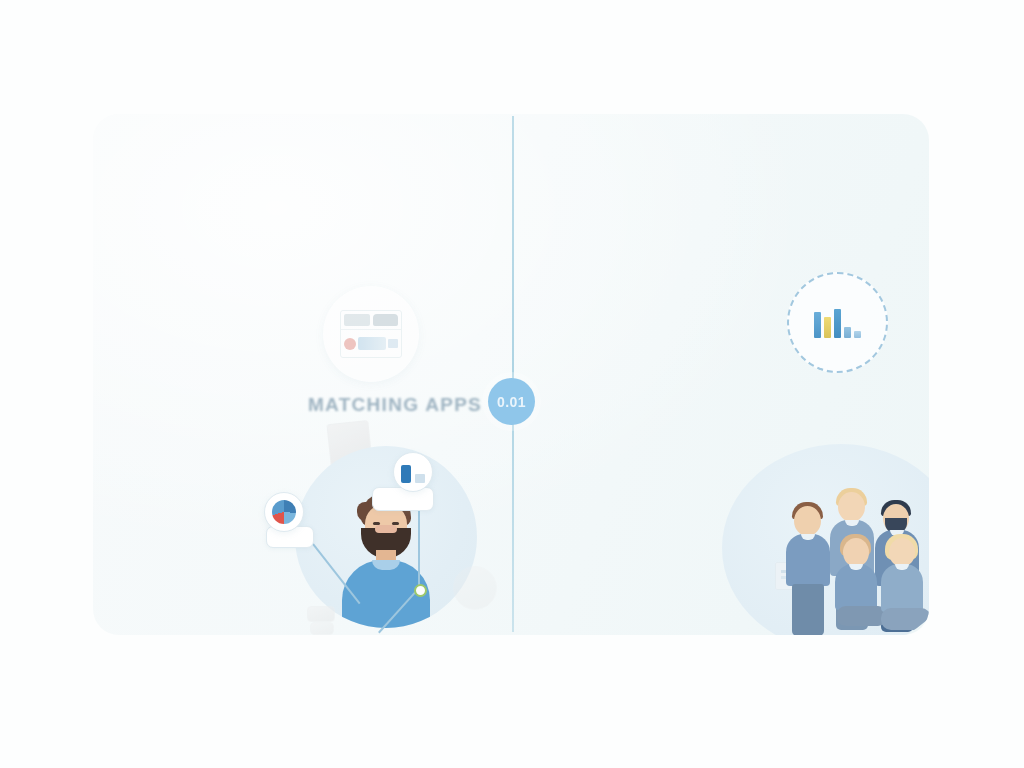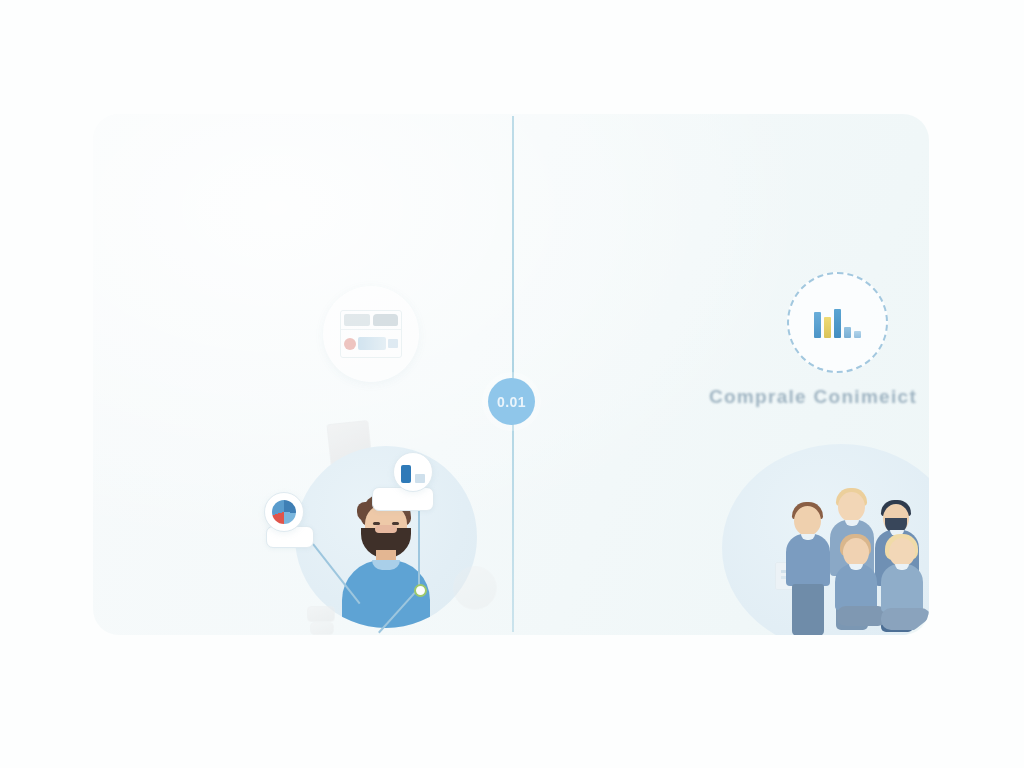--- a/index.html
+++ b/index.html
@@ -321,20 +321,21 @@
             <i></i>
           </div>
           <div class="mw-bot">
             <span class="mw-red"></span>
             <span class="mw-blue"></span>
             <span class="mw-blue2"></span>
           </div>
         </div>
       </div>
 
+      <div class="title title-left">MATCHING APPS</div>
 
       <div class="ghost-card gc-1"></div>
 
       <div class="illus-circle illus-left">
         <div class="person">
           <div class="p-hair"></div>
           <div class="p-face">
             <span class="p-eye l"></span>
             <span class="p-eye r"></span>
           </div>
@@ -374,21 +375,20 @@
       <div class="hdr-icon hdr-icon-right">
         <div class="bar-icon">
           <span class="b1"></span>
           <span class="b2"></span>
           <span class="b3"></span>
           <span class="b4"></span>
           <span class="b5"></span>
         </div>
       </div>
 
-      <div class="title title-right">Comprale Conimeict</div>
 
       <div class="illus-circle illus-right">
 
         <div class="ghost-doc"></div>
 
         <div class="grp ppl-2" style="left:108px; top:22px; width:46px; height:170px;">
           <div class="g-hair"></div>
           <div class="g-head"></div>
           <div class="g-body"></div>
           <div class="g-collar"></div>

